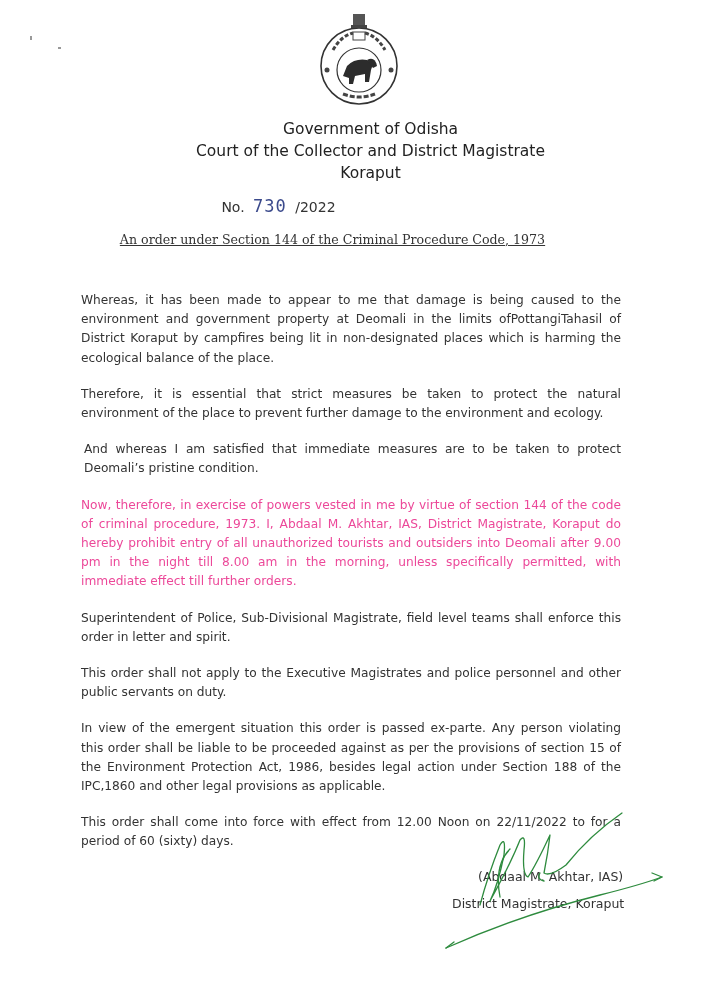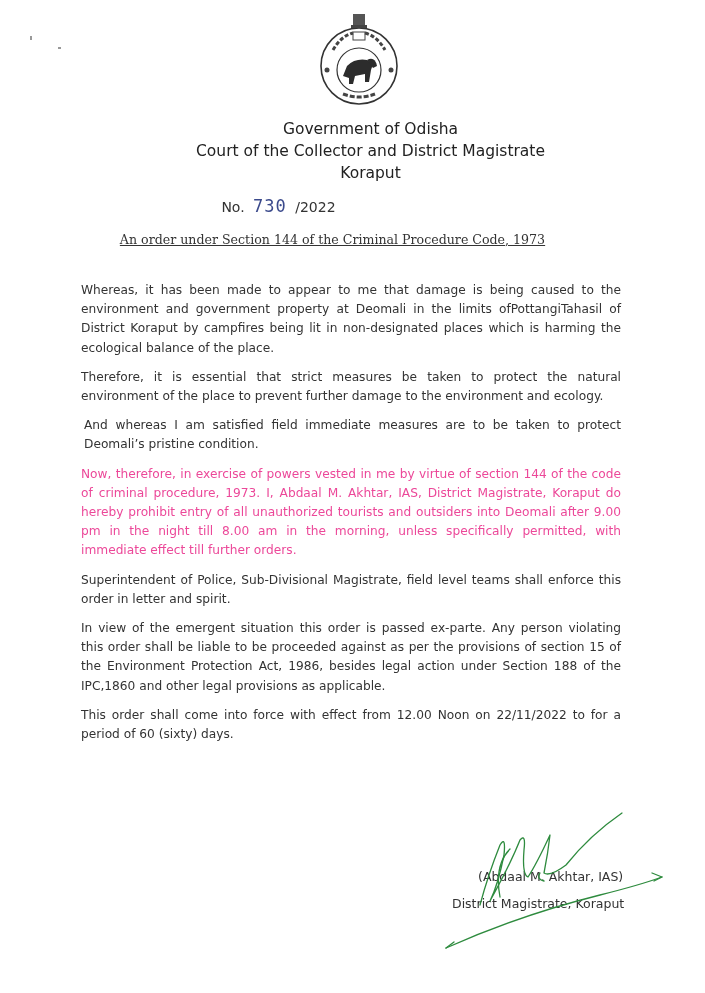--- a/index.html
+++ b/index.html
@@ -10,21 +10,21 @@
   .emblem { position: absolute; left: 311px; top: 10px; width: 96px; height: 96px; }
   .header { position: absolute; left: 0; width: 705px; text-align: center; }
   .h-line { font-family: "DejaVu Sans", sans-serif; font-size: 15.5px; color: #222; line-height: 22px; padding-left: 36px; }
   .order-no { position: absolute; top: 196px; left: 0; width: 557px; text-align: center;
     font-family: "DejaVu Sans", sans-serif; font-size: 14px; color: #333; }
   .order-no .hand { color: #3b4a8c; font-family: "DejaVu Sans Mono", monospace; font-size: 17px; letter-spacing: 1px; margin: 0 4px; }
   .subject { position: absolute; top: 232px; left: 0; width: 665px; text-align: center;
     font-family: "DejaVu Serif", serif; font-size: 12.6px; text-decoration: underline; color: #333; }
   .body { position: absolute; left: 81px; top: 274px; width: 540px;
     font-family: "DejaVu Sans", sans-serif; font-size: 12.2px; line-height: 19.2px; color: #333; }
-  .para { margin: 7px 0 10px 0; text-align: justify; }
+  .para { margin: 17px 0 10px 0; text-align: justify; }
   .para.dark { color: #ec4899; }
   .sig-name { position: absolute; left: 478px; top: 869px; font-family: "DejaVu Sans", sans-serif; font-size: 12.5px; color: #333; }
   .sig-title { position: absolute; left: 452px; top: 896px; font-family: "DejaVu Sans", sans-serif; font-size: 12.5px; color: #333; }
   .signature { position: absolute; left: 440px; top: 805px; width: 240px; height: 150px; }
   .speck { position: absolute; width: 2px; height: 4px; background: #999; }
 </style>
 </head>
 <body>
 
 <span class="speck" style="left:30px;top:36px;"></span>
@@ -55,23 +55,24 @@
   <span>No.</span>
   <span class="hand">730</span>
   <span>/2022</span>
 </div>
 
 <div class="subject">An order under Section 144 of the Criminal Procedure Code, 1973</div>
 
 <div class="body">
   <p class="para">Whereas, it has been made to appear to me that damage is being caused to the environment and government property at Deomali in the limits ofPottangiTahasil of District Koraput by campfires being lit in non-designated places which is harming the ecological balance of the place.</p>
   <p class="para">Therefore, it is essential that strict measures be taken to protect the natural environment of the place to prevent further damage to the environment and ecology.</p>
-  <p class="para" style="padding-left:3px;">And whereas I am satisfied field immediate measures are to be taken to protect Deomali’s pristine condition.</p>
+  <p class="para" style="padding-left:3px;">And whereas I am satisfied that immediate measures are to be taken to protect Deomali’s pristine condition.</p>
   <p class="para dark">Now, therefore, in exercise of powers vested in me by virtue of section 144 of the code of criminal procedure, 1973. I, Abdaal M. Akhtar, IAS, District Magistrate, Koraput do hereby prohibit entry of all unauthorized  tourists and outsiders into Deomali after 9.00 pm in the night till 8.00 am in the morning, unless specifically permitted, with immediate effect till further orders.</p>
   <p class="para">Superintendent of Police, Sub-Divisional Magistrate, field level teams shall enforce this order in letter and spirit.</p>
+  <p class="para">This order shall not apply to the Executive Magistrates and police personnel and other public servants on duty.</p>
   <p class="para">In view of the emergent situation this order is passed ex-parte. Any person violating this order shall be liable to be proceeded against as per the provisions of section 15 of the Environment Protection Act, 1986, besides legal action under Section 188 of the IPC,1860 and other legal provisions as applicable.</p>
   <p class="para">This order shall come into force with effect from 12.00 Noon on 22/11/2022 to for a period of 60 (sixty) days.</p>
 </div>
 
 <div class="sig-name">(Abdaal M. Akhtar, IAS)</div>
 <div class="sig-title">District Magistrate, Koraput</div>
 
 <svg class="signature" viewBox="0 0 240 150">
   <g fill="none" stroke="#2e8b3e" stroke-width="1.3" stroke-linecap="round" stroke-linejoin="round">
     <path d="M40 100 Q48 70 60 40 Q66 30 64 50 Q58 80 50 96 Q70 60 80 35 Q86 28 84 45 Q82 70 88 72 Q96 60 110 30 Q108 48 104 68 Q110 72 126 60 Q150 30 182 8"></path>

